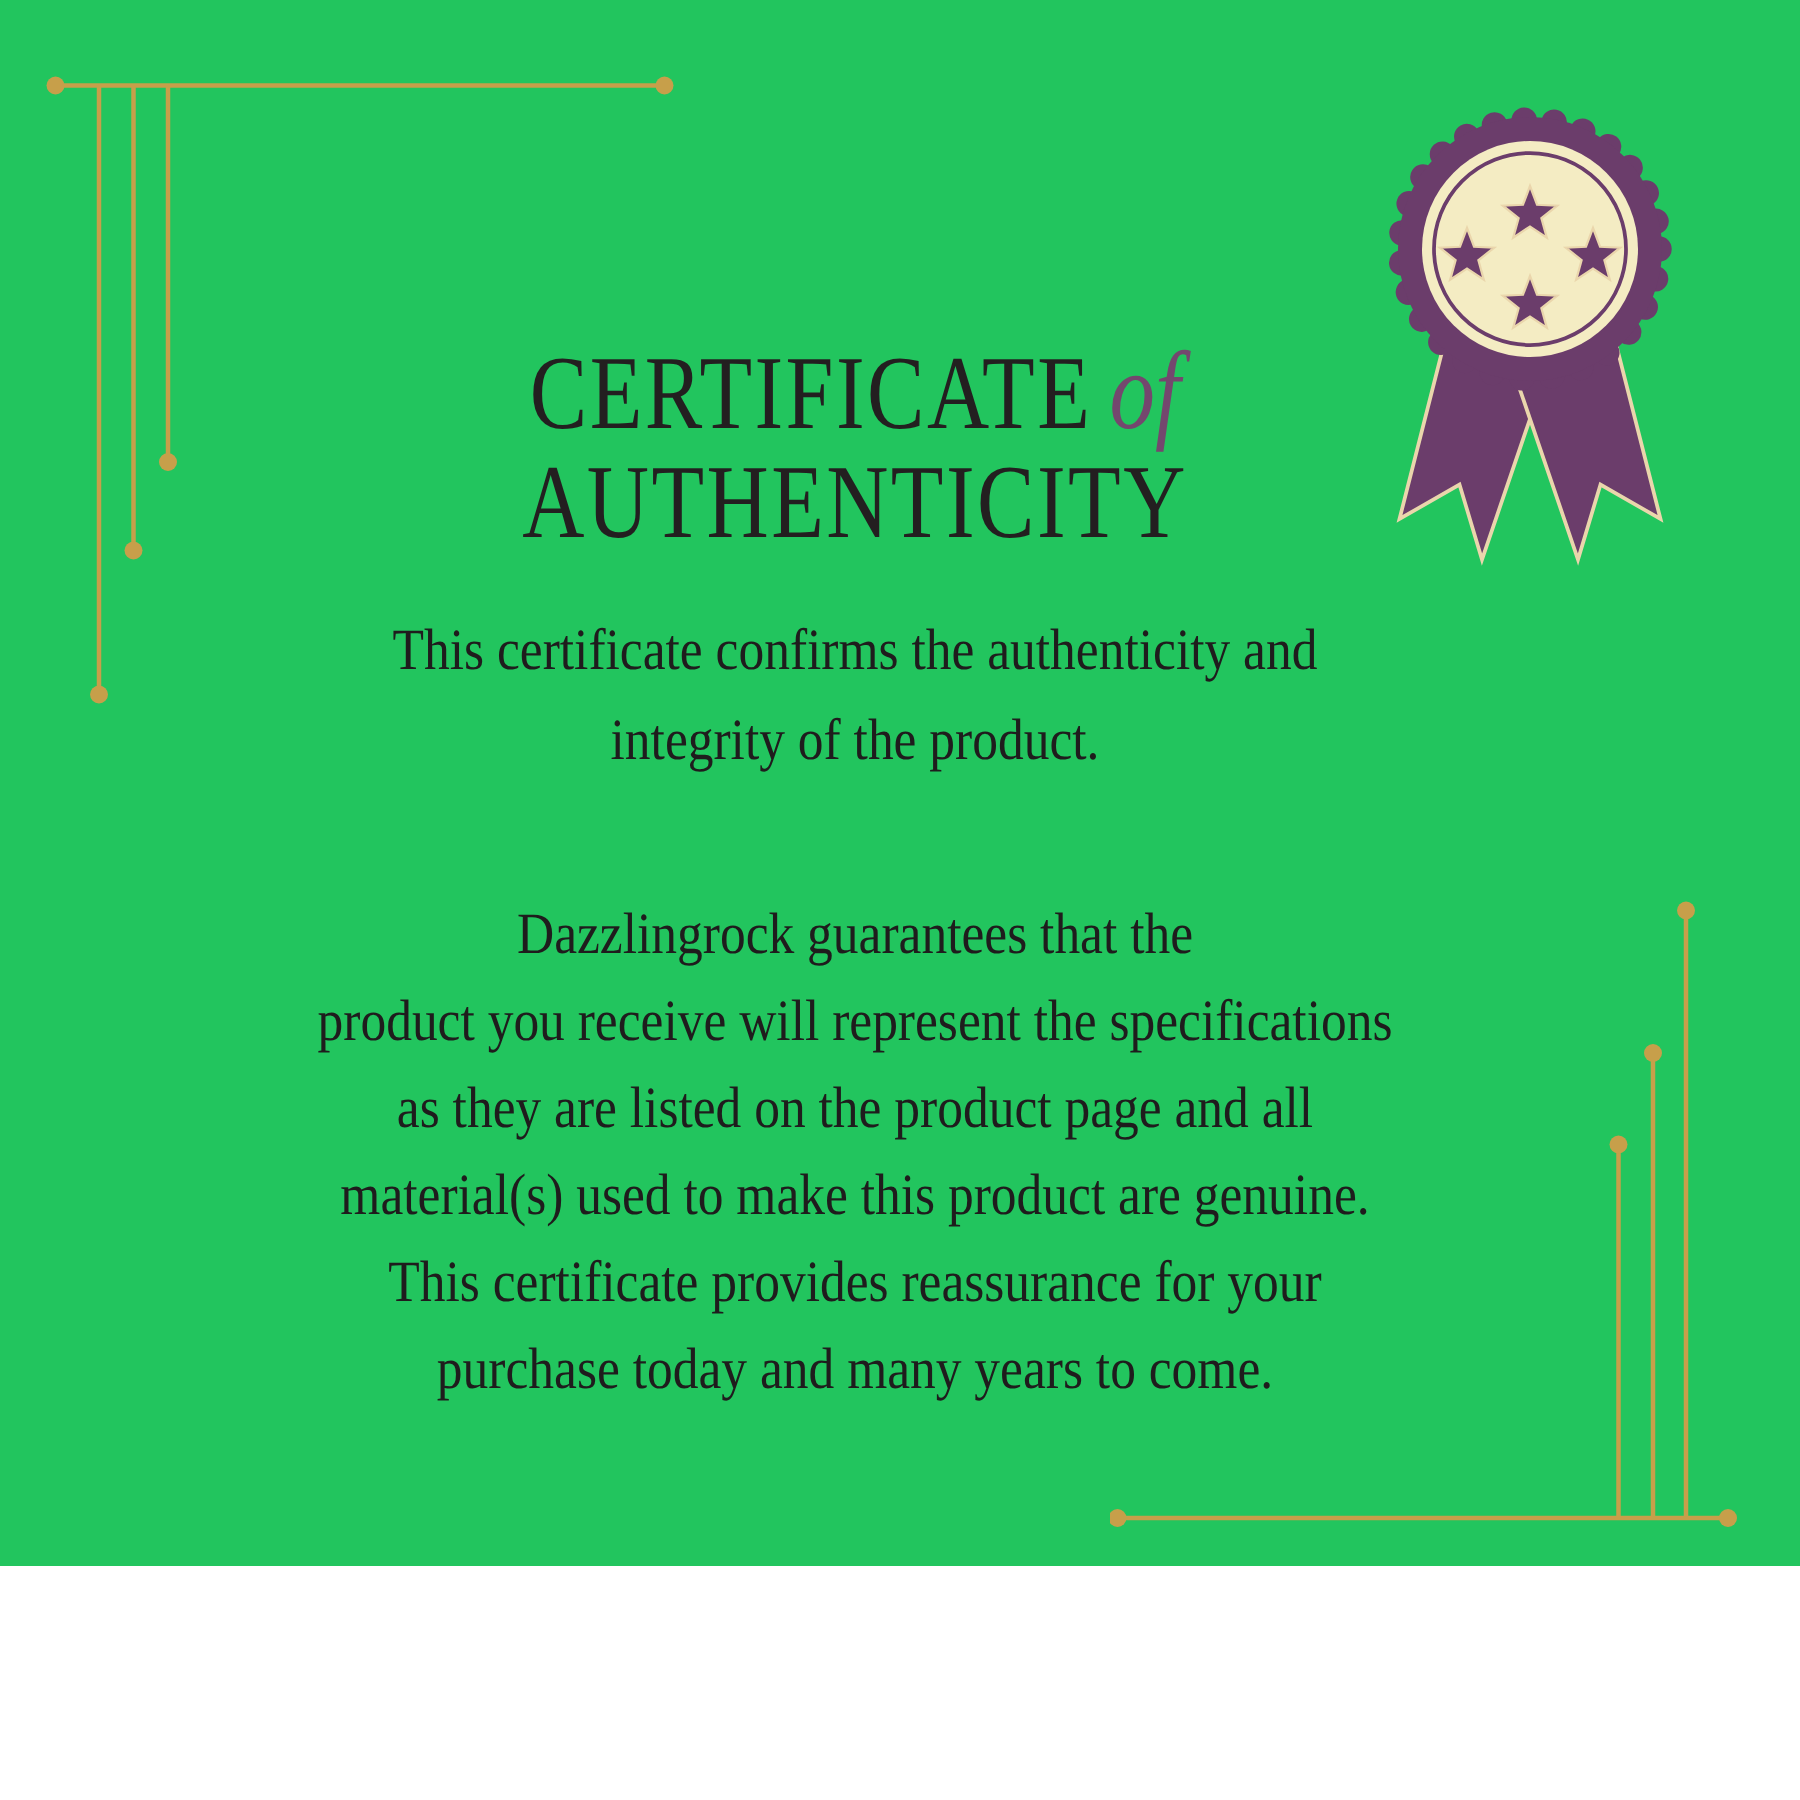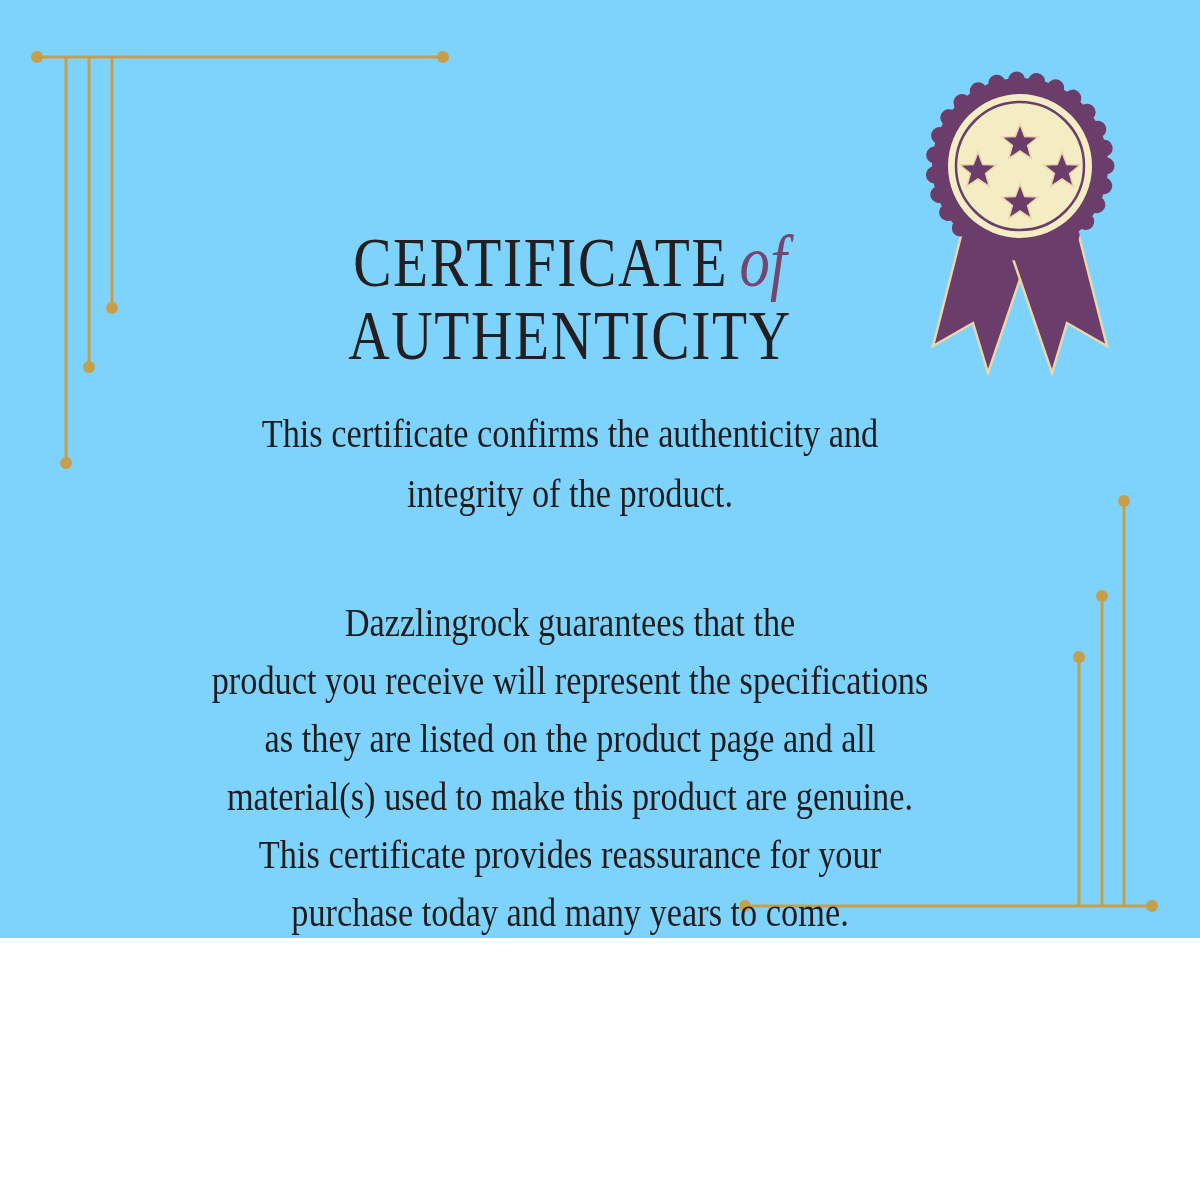--- a/index.html
+++ b/index.html
@@ -1,20 +1,20 @@
 <!DOCTYPE html>
 <html><head>
 <meta charset="utf-8">
 <style>
   html, body { margin: 0; padding: 0; background: #ffffff; }
   .page {
     position: relative;
     width: 1200px;
-    height: 938px;
-    background: #7dd3fc;
+    height: 1044px;
+    background: #22c55e;
     overflow: hidden;
     font-family: "Liberation Serif", serif;
   }
 
   
   .ornament { position: absolute; pointer-events: none; }
   .ornament.tl { left: 0; top: 0; }
   .ornament.br { right: 0; bottom: 0; }
 
   

